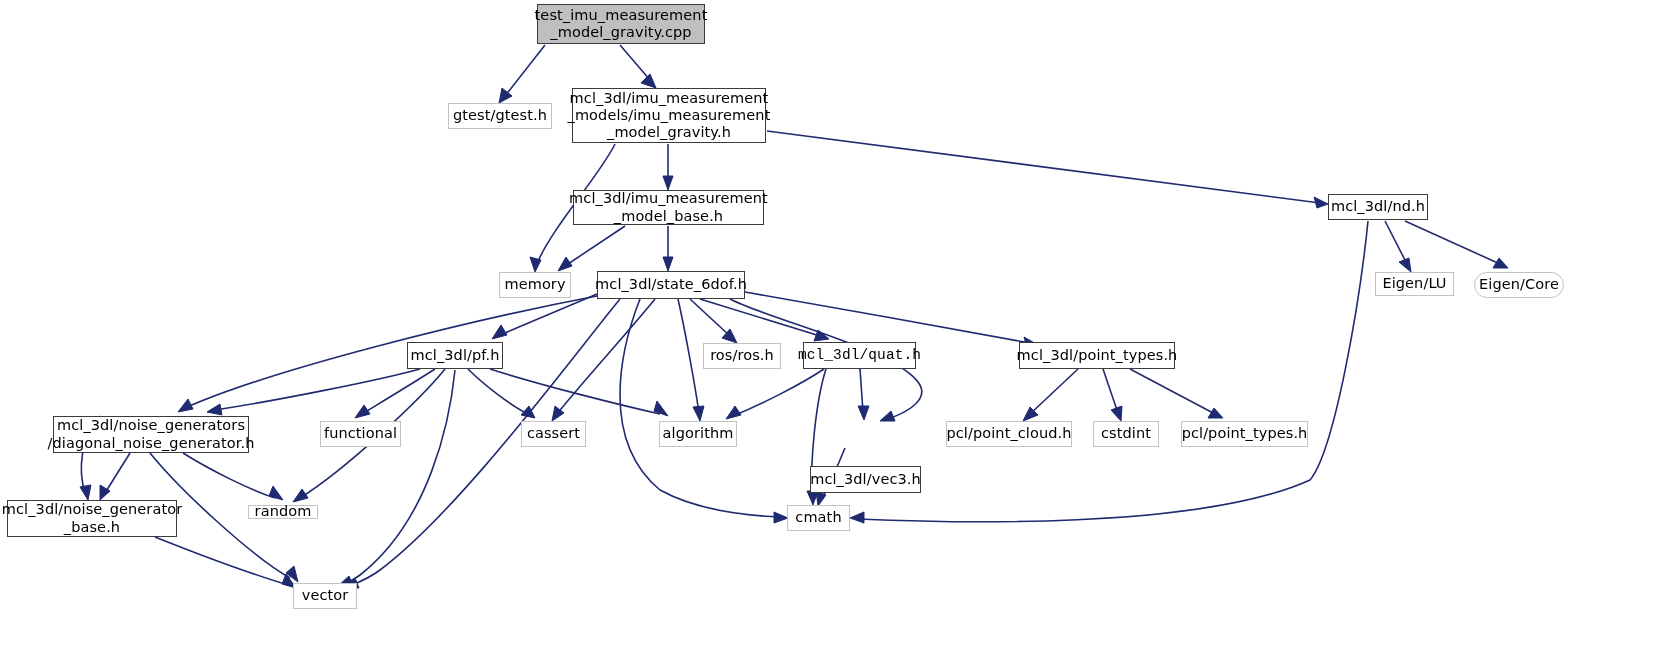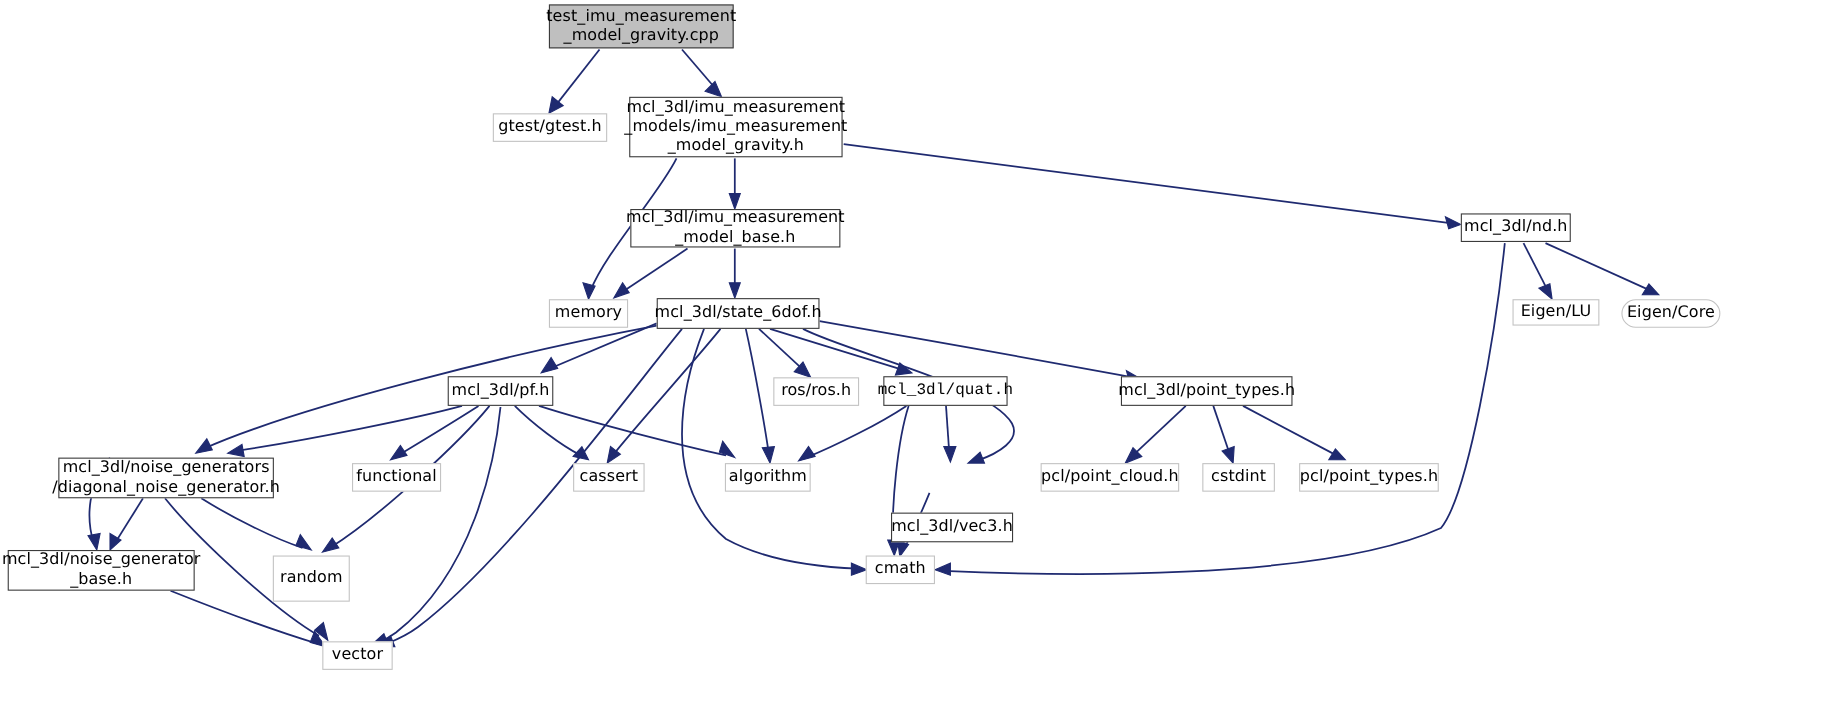--- a/index.html
+++ b/index.html
@@ -47,20 +47,21 @@
     border: 1px solid #c3c3c3;
     font-size: 14.5px;
     letter-spacing: 0.1px;
   }
   .node.local {
     border: 1.6px solid #3b3b3b;
   }
   .node.root {
     border: 1.6px solid #3b3b3b;
     background: #bfbfbf;
+    margin-left: 38px;
   }
   .node-label {
     display: block;
     padding: 0 6px;
   }
 </style>
 </head>
 <body>
 
 <div id="graph-root">
@@ -205,17 +206,17 @@
 /diagonal_noise_generator.h</span></div>
       <div class="node system" style="left: 320px; top: 421px; width: 81px; height: 26px;"><span class="node-label">functional</span></div>
       <div class="node system" style="left: 521px; top: 421px; width: 65px; height: 26px;"><span class="node-label">cassert</span></div>
       <div class="node system" style="left: 659px; top: 421px; width: 78px; height: 26px;"><span class="node-label">algorithm</span></div>
       <div class="node local" style="left: 810px; top: 420px; width: 111px; height: 27px; margin-top: 46px;"><span class="node-label">mcl_3dl/vec3.h</span></div>
       <div class="node system" style="left: 946px; top: 421px; width: 126px; height: 26px;"><span class="node-label">pcl/point_cloud.h</span></div>
       <div class="node system" style="left: 1093px; top: 421px; width: 66px; height: 26px;"><span class="node-label">cstdint</span></div>
       <div class="node system" style="left: 1181px; top: 421px; width: 127px; height: 26px;"><span class="node-label">pcl/point_types.h</span></div>
       <div class="node local" style="left: 7px; top: 500px; width: 170px; height: 37px;"><span class="node-label">mcl_3dl/noise_generator
 _base.h</span></div>
-      <div class="node system" style="left: 248px; top: 505px; width: 70px; height: 42px;"><span class="node-label">random</span></div>
+      <div class="node system" style="left: 248px; top: 505px; width: 70px; height: 14px;"><span class="node-label">random</span></div>
       <div class="node system" style="left: 787px; top: 505px; width: 63px; height: 26px;"><span class="node-label">cmath</span></div>
       <div class="node system" style="left: 293px; top: 583px; width: 64px; height: 26px;"><span class="node-label">vector</span></div>
     </div>
 </div>
 
 </body></html>

